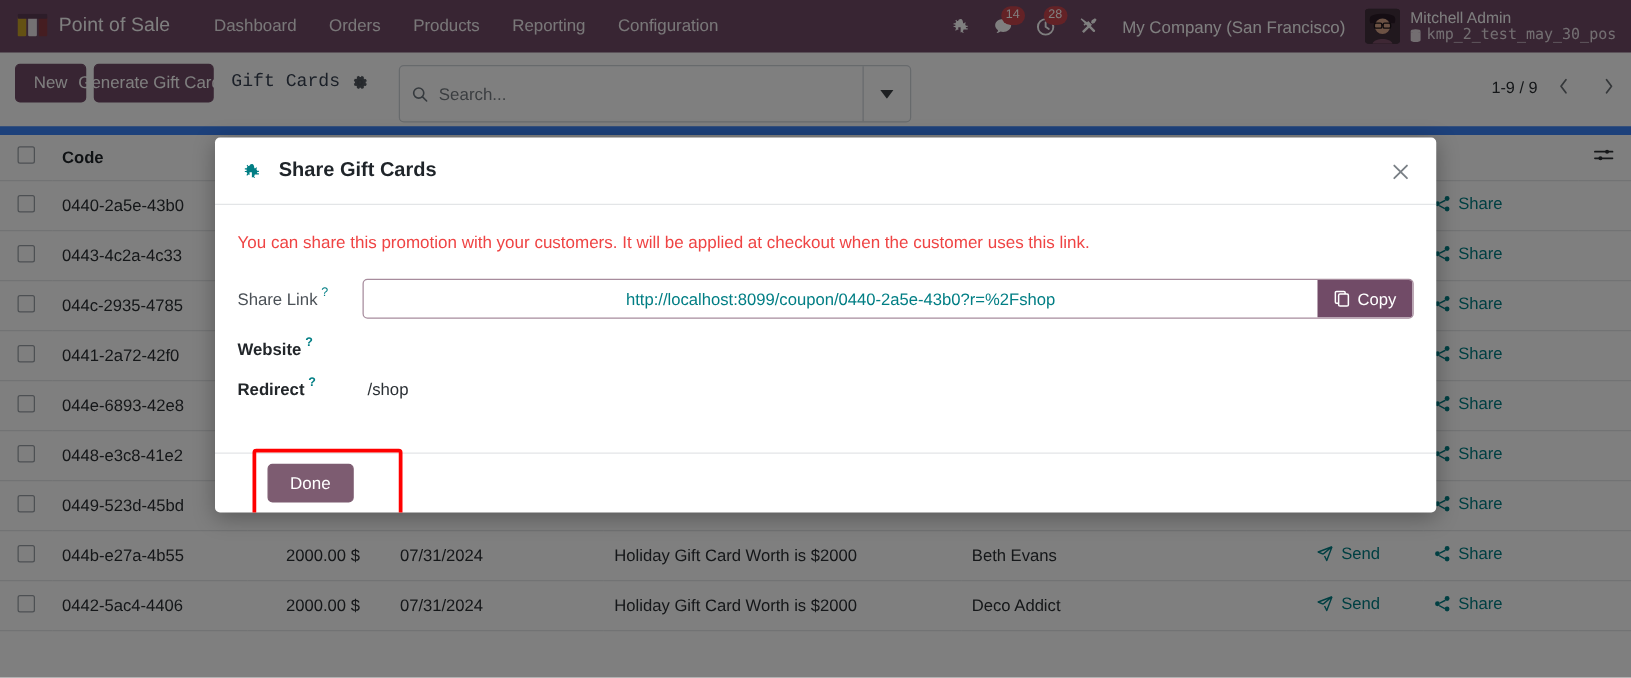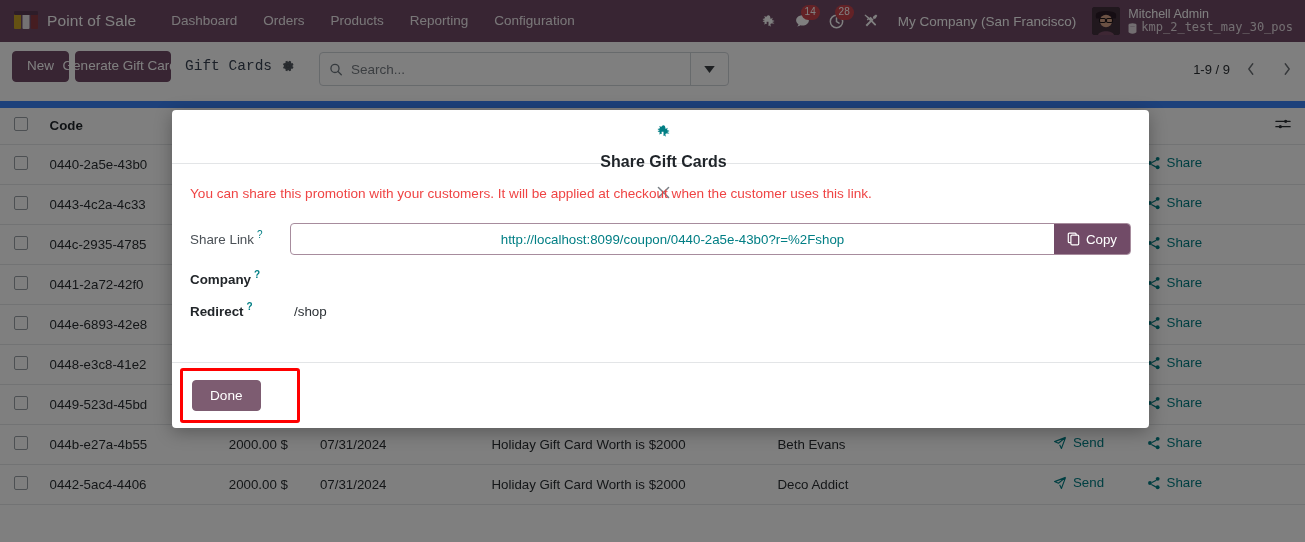--- a/index.html
+++ b/index.html
@@ -77,21 +77,21 @@
   .breadcrumb { display: flex; align-items: center; gap: 7px; font-size: 13.5px; }
   .bc-link { color: #017e84; cursor: pointer; }
   .bc-sep { color: #8f9499; }
   .bc-active { color: #017e84; cursor: pointer; }
   .view-title { display: flex; align-items: center; gap: 9px; margin-top: 6px; font-family: Liberation Mono, monospace; }
   .view-title-text { font-size: 14.5px; color: #374151; }
   .gear { color: #4a5057; cursor: pointer; display: inline-flex; }
 
   .searchwrap {
     margin-left: 24px; margin-top: 2px;
-    display: flex; width: 410px; height: 34px;
+    display: flex; width: 410px; height: 46px;
     border: 1px solid #cfd4d9; border-radius: 4px; background: #fff;
   }
   .searchbox {
     flex: 1 1 auto; display: flex; align-items: center; gap: 8px;
     padding: 0 9px; color: #6c757d;
   }
   .searchbox input {
     border: 0; outline: 0; font-size: 13.5px; color: #2b2f33;
     background: transparent; width: 100%; font-family: inherit;
   }
@@ -144,21 +144,20 @@
     position: absolute; left: 172px; top: 110px; width: 977px;
     background: #fff; border-radius: 4px; z-index: 60;
     box-shadow: 0 4px 18px rgba(0,0,0,.3);
     display: flex; flex-direction: column;
     overflow: hidden;
   }
   .modal-header {
     display: flex; align-items: center; gap: 14px;
     padding: 14px 16px 13px 22px; border-bottom: 1px solid #e3e5e7;
     height: 54px;
-    flex-direction: column;
   }
   .modal-bug { color: #017e84; display: inline-flex; }
   .modal-title { font-size: 16px; font-weight: bold; color: #1f2429; flex: 1 1 auto; }
   .modal-close {
     width: 26px; height: 26px; border: 0; background: transparent; cursor: pointer;
     color: #7a8086; display: flex; align-items: center; justify-content: center;
   }
   .modal-body { padding: 22px 18px 26px 18px; min-height: 186px; }
   .intro { font-size: 13.6px; color: #ef4444; margin: 0 0 22px 0; }
 
@@ -179,22 +178,22 @@
     color: #017e84; font-size: 13.3px; padding: 0 10px; overflow: hidden;
     white-space: nowrap; cursor: text;
   }
   .copy-btn {
     background: #714B67; color: #fff; border: 0; cursor: pointer;
     display: flex; align-items: center; gap: 6px;
     padding: 0 13px; font-size: 13.3px; font-family: inherit; white-space: nowrap;
   }
   .field-val { font-size: 13.4px; color: #2b3035; padding-left: 4px; }
   .modal-footer {
-    border-top: 1px solid #e3e5e7; padding: 14px 12px;
-    display: flex; align-items: center; height: 66px;
+    border-top: 1px solid #e3e5e7; padding: 14px 34px;
+    display: flex; align-items: center; height: 48px;
   }
   .done-wrap {
     border: 3px solid #ff0000; border-radius: 3px;
     padding: 9px 36px 9px 9px; display: inline-block; background: transparent;
     margin-left: -4px;
   }
   .btn-done {
     background: #7d5c71; border: 1px solid #7d5c71; color: #fff;
     border-radius: 4px; font-size: 13.6px; padding: 7px 17px; cursor: pointer;
     font-family: inherit;
@@ -565,21 +564,21 @@
             <rect x="4.2" y="3.4" width="8.4" height="10.4" rx="1.2"></rect>
             <path d="M9.8 3.4V2.2a1 1 0 0 0-1-1H2.4a1 1 0 0 0-1 1v8.2a1 1 0 0 0 1 1h1.8"></path>
           </svg>
           <span>Copy</span>
         </button>
       </div>
     </div>
 
     <div class="form-row">
       <div class="form-label bold">
-        <span>Company</span>
+        <span>Website</span>
         <span class="tip">?</span>
       </div>
       <div class="field-val"></div>
     </div>
 
     <div class="form-row">
       <div class="form-label bold">
         <span>Redirect</span>
         <span class="tip">?</span>
       </div>

